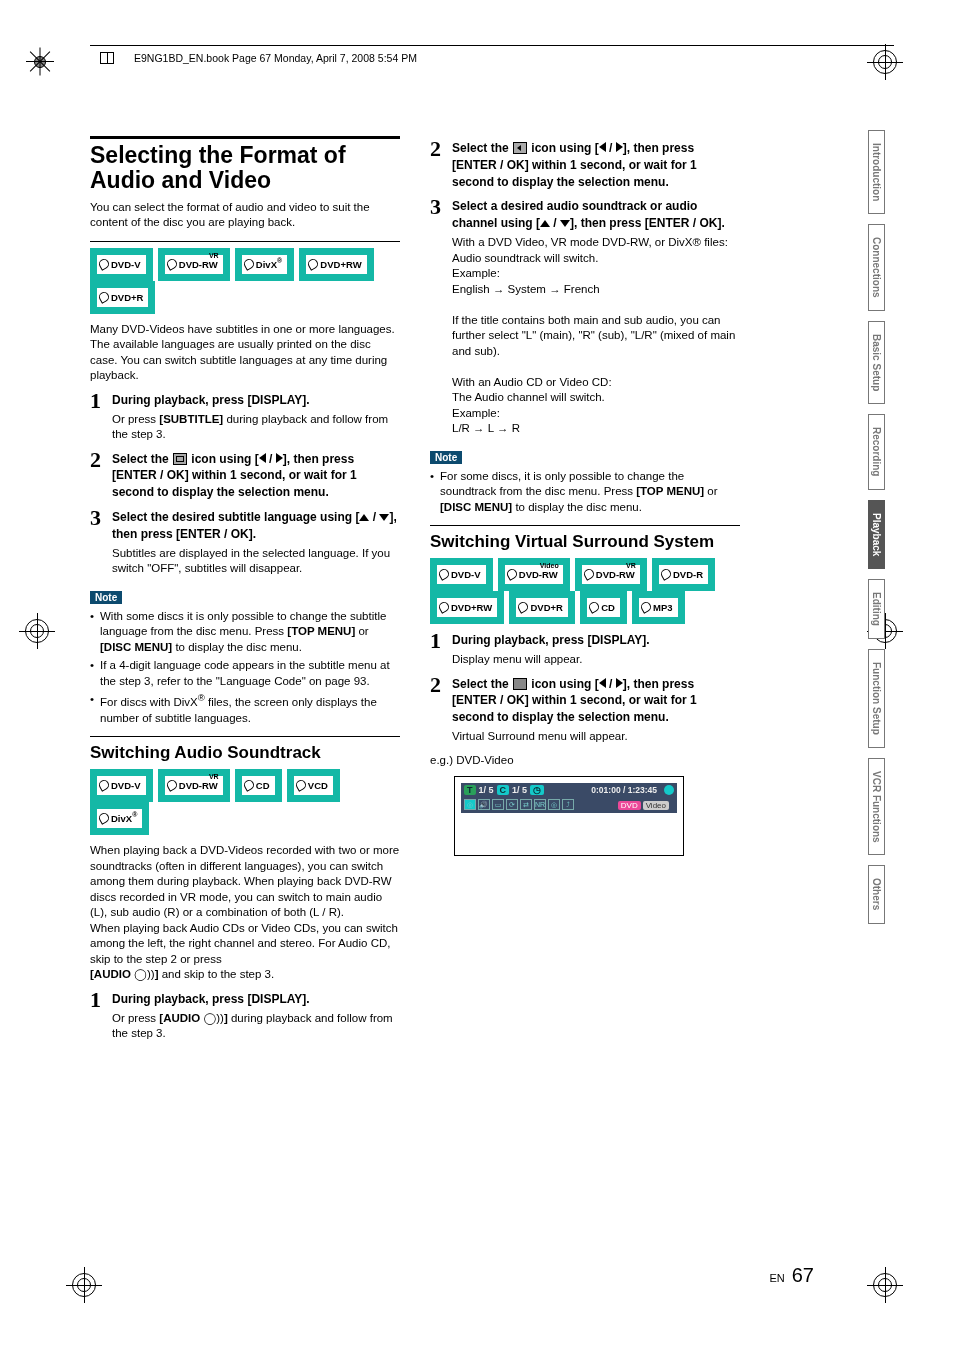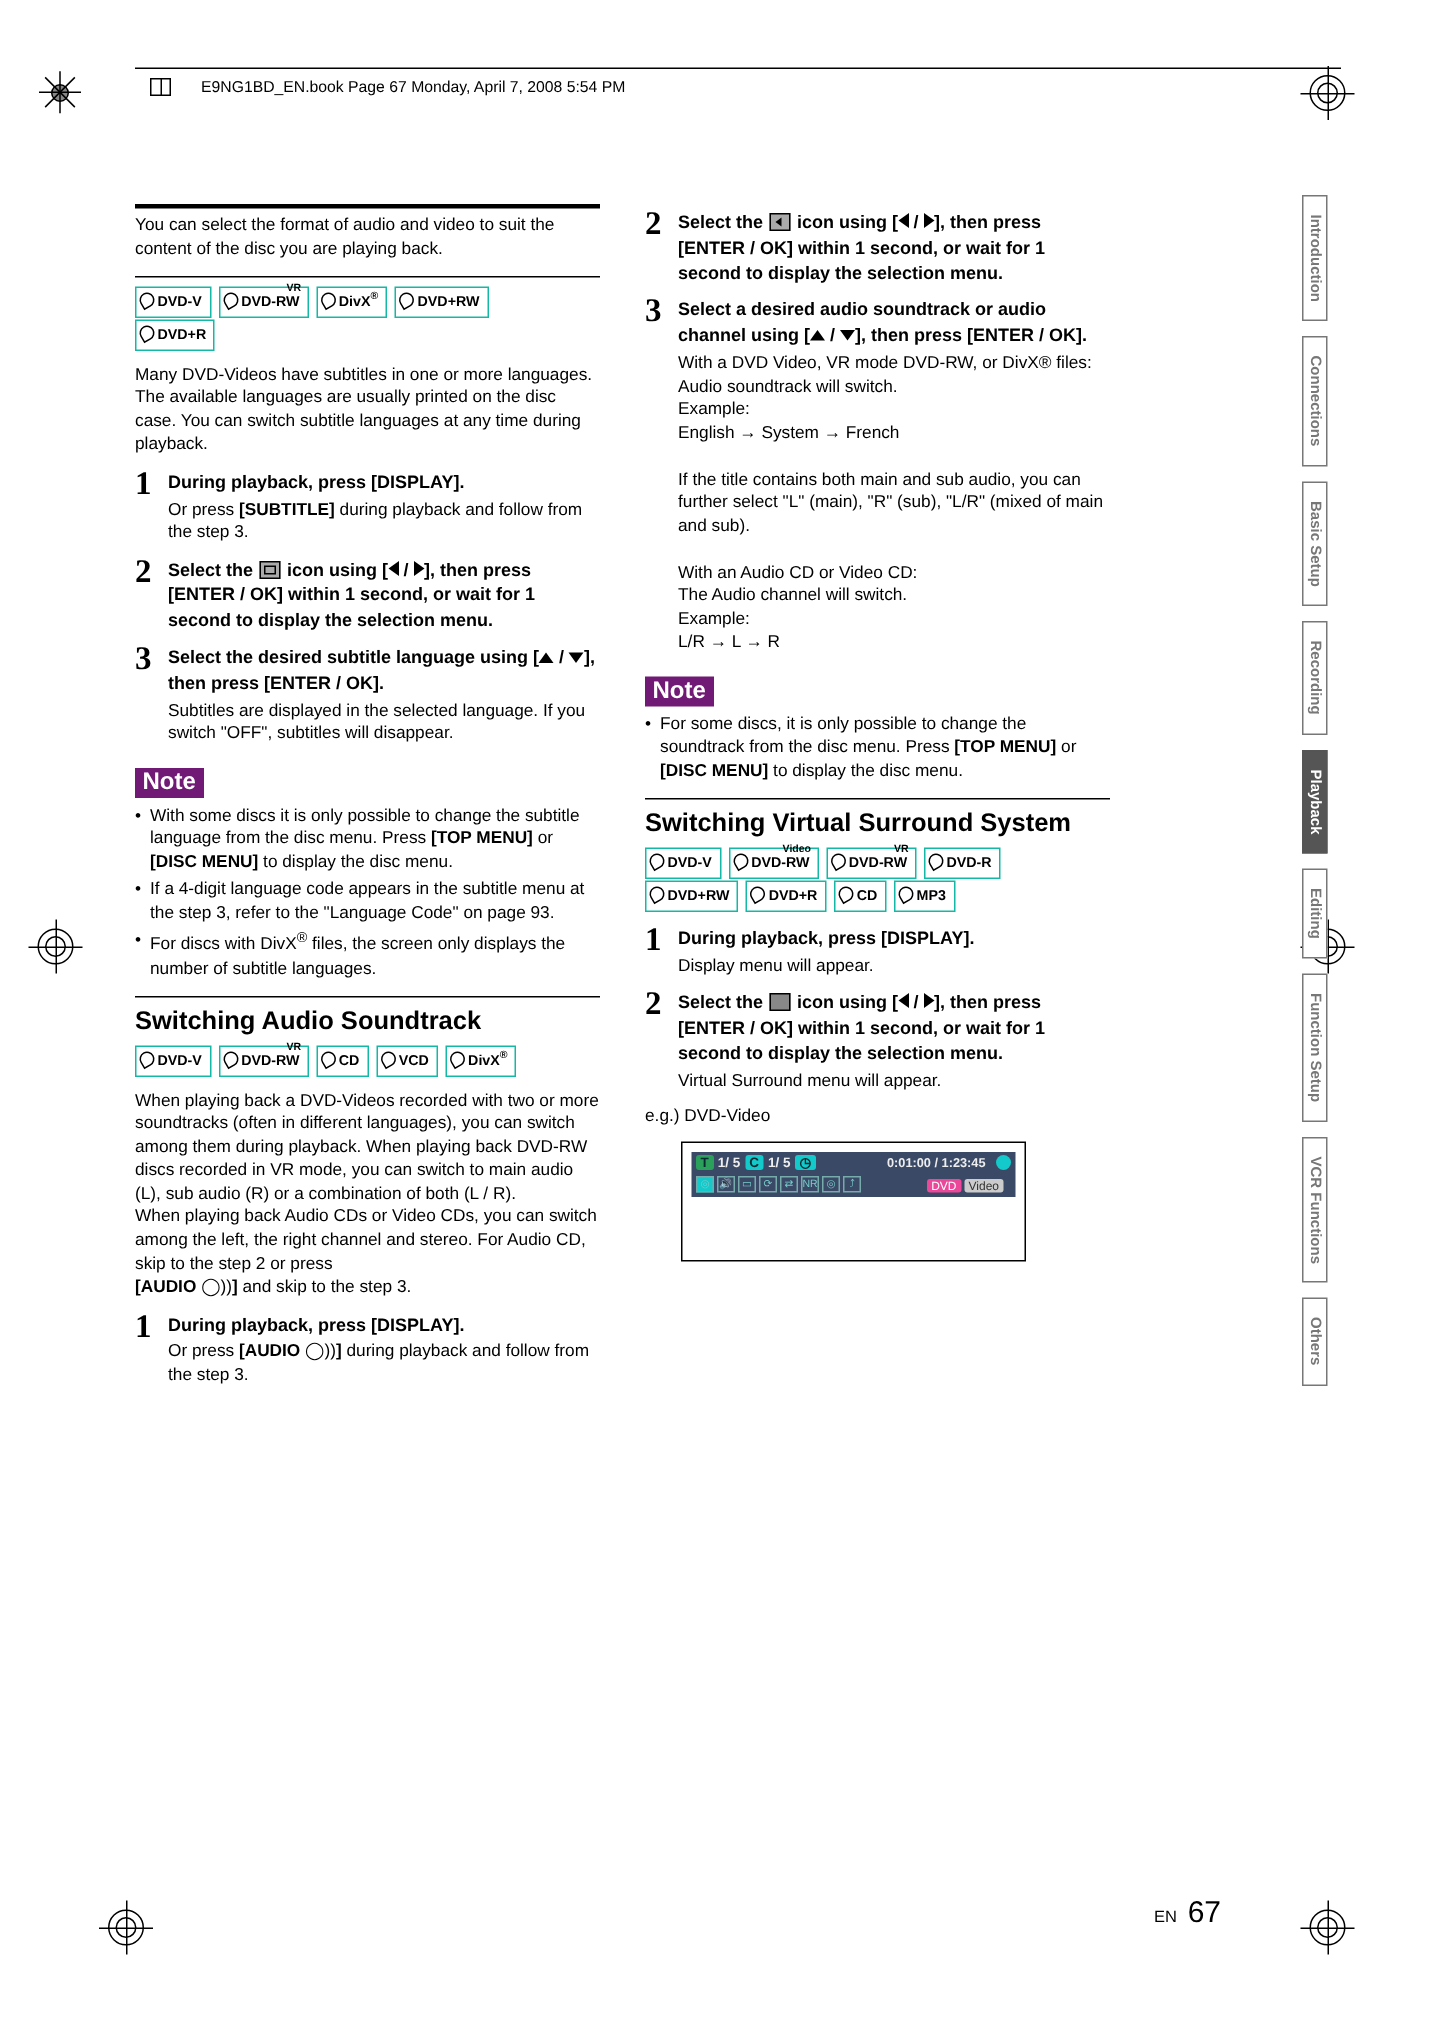--- a/index.html
+++ b/index.html
@@ -77,21 +77,21 @@
   .rule1 { border-top: 1px solid #000; margin: 10px 0 6px 0; }
   p.intro { margin: 4px 0 8px 0; line-height: 1.35; }
   h2.sub {
     font-size: 17px;
     font-weight: bold;
     margin: 2px 0 6px 0;
   }
   .badges { margin: 2px 0 8px 0; line-height: 1.9; }
   .badge {
     display:inline-block;
-    border:1px solid #14b8a6;
+    border:7px solid #14b8a6;
     padding:1px 5px 0 2px;
     font-size:9.5px;
     font-weight:bold;
     letter-spacing:0;
     margin-right:2px;
     position:relative;
     border-radius:0;
   }
   .badge .disc {
     display:inline-block; width:10px; height:10px;
@@ -110,21 +110,21 @@
   ol.steps .body { margin-top:3px; line-height:1.35; font-size:11.5px; }
   .iconbox { display:inline-block; width:14px; height:12px; border:1px solid #000; vertical-align:-2px; background:#aaa; position:relative; margin:0 1px;}
   .iconbox.audio::after{content:'';position:absolute;left:3px;top:2px;width:0;height:0;border-top:3px solid transparent;border-bottom:3px solid transparent;border-right:4px solid #000;}
   .iconbox.sub::after{content:'';position:absolute;left:2px;top:2px;right:2px;height:4px;border:1px solid #000;}
   .iconbox.vsur{background:#888;}
   .arrow { display:inline-block; width:0; height:0; vertical-align:0px;}
   .arrow.l { border-top:5px solid transparent;border-bottom:5px solid transparent;border-right:7px solid #000;}
   .arrow.r { border-top:5px solid transparent;border-bottom:5px solid transparent;border-left:7px solid #000;}
   .arrow.u { border-left:5px solid transparent;border-right:5px solid transparent;border-bottom:7px solid #000;}
   .arrow.d { border-left:5px solid transparent;border-right:5px solid transparent;border-top:7px solid #000;}
-  .notebox { display:inline-block; background:#701a75; color:#fff; font-size:16px; font-weight:bold; padding:1px 5px; margin:6px 0 3px 0;}
+  .notebox { display:inline-block; background:#0c4a6e; color:#fff; font-size:10px; font-weight:bold; padding:1px 5px; margin:6px 0 3px 0;}
   ul.bul { list-style:none; padding:0; margin:2px 0 6px 0; }
   ul.bul li { position:relative; padding-left:10px; line-height:1.35; margin-bottom:3px; }
   ul.bul li::before { content:'•'; position:absolute; left:0; top:0; }
   .audio-glyph{ font-weight:normal;}
   .example-box {
     border:1px solid #000; width:230px; height:80px; margin:6px 0 8px 24px; position:relative;
     background:#fff;
   }
   .eb-inner { position:absolute; top:6px; left:6px; right:6px; height:30px; background:#3a4a66; }
   .eb-row1 { position:absolute; top:2px; left:3px; right:3px; color:#eee; font-size:9px; font-weight:bold; display:flex; gap:3px; align-items:center;}
@@ -185,20 +185,21 @@
     </div>
   <div class="regmark br">
       <span class="ring"></span>
       <span class="ring2"></span>
     </div>
 
   <div class="cols">
 
     <div class="col">
       <div class="rule3"></div>
+      <h1 class="title">Selecting the Format of Audio and Video</h1>
       <p class="intro">You can select the format of audio and video to suit the content of the disc you are playing back.</p>
 
       <div class="rule1"></div>
       <div class="badges">
         <span class="badge"><span class="disc"></span>DVD-V</span>
         <span class="badge"><span class="disc"></span>DVD-RW<span class="over">VR</span></span>
         <span class="badge"><span class="disc"></span>DivX<sup>®</sup></span>
         <span class="badge"><span class="disc"></span>DVD+RW</span><br>
         <span class="badge"><span class="disc"></span>DVD+R</span>
       </div>

